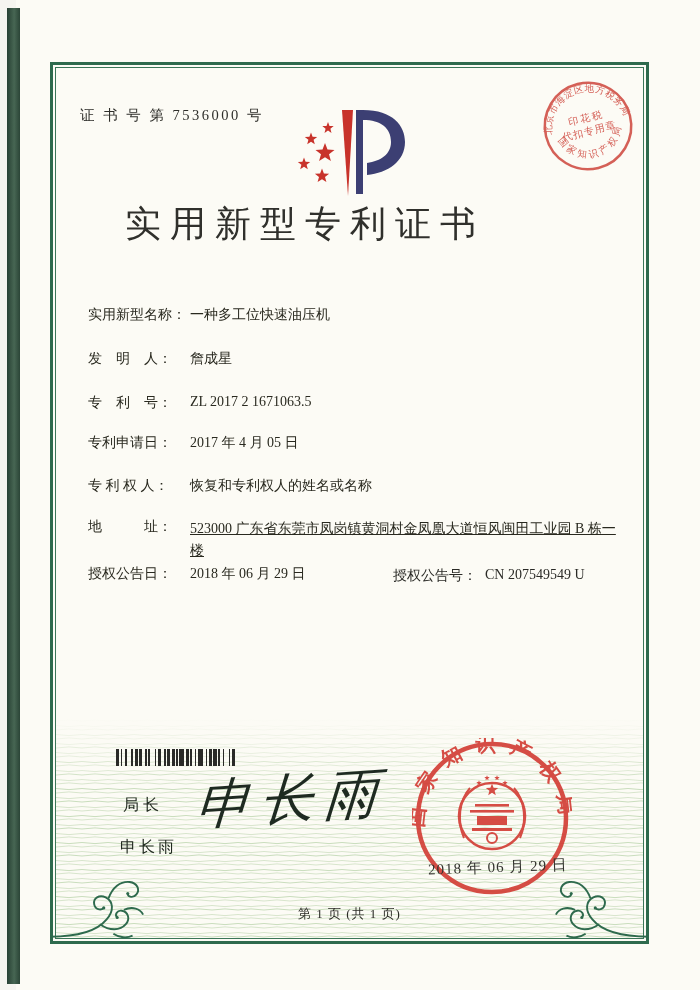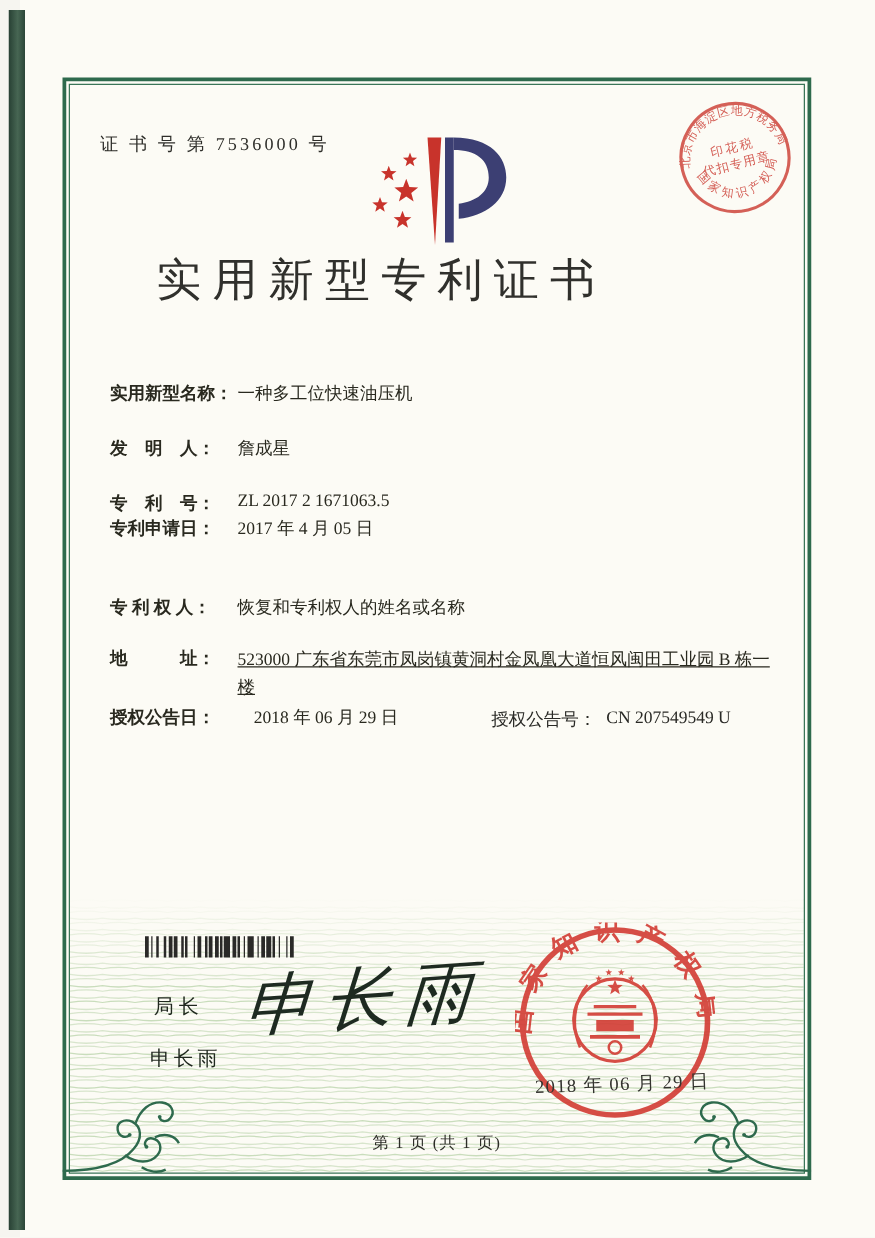--- a/index.html
+++ b/index.html
@@ -17,24 +17,24 @@
   .frame::after{content:"";position:absolute;left:2px;top:2px;right:2px;bottom:2px;
     border:1px solid #3a7558;}
   .guilloche{position:absolute;left:56px;top:718px;width:587px;height:223px;overflow:hidden;}
   .guilloche-fade{position:absolute;left:56px;top:718px;width:587px;height:70px;
     background:linear-gradient(#fcfbf5,rgba(252,251,245,0));}
   .cert-no{position:absolute;left:80px;top:106px;font-size:14.5px;letter-spacing:2.5px;color:#2e2e2a;}
   .logo{position:absolute;left:292px;top:108px;width:120px;height:95px;}
   .title{position:absolute;left:50px;top:200px;width:510px;text-align:center;
     font-size:36px;letter-spacing:9px;color:#30302c;font-weight:500;}
   .frow{position:absolute;left:88px;font-size:14px;color:#29291f;display:flex;align-items:flex-start;}
-  .frow .lbl{flex:0 0 100px;font-weight:bold;}
+  .frow .lbl{flex:0 0 100px;}
   .frow .val{margin-left:2px;}
   .addr .val{width:432px;line-height:22px;text-decoration:underline;}
-  .grant-left{left:88px;gap:13px;}
+  .grant-left{left:88px;}
   .grant-right{position:absolute;left:393px;font-size:14px;display:flex;}
   .grant-right .lbl{flex:0 0 92px;}
   .paras{position:absolute;left:86px;top:582px;width:530px;font-size:13.8px;
     line-height:23.5px;color:#24241f;text-align:justify;}
   .paras p{margin:0;text-indent:2em;}
   .barcode{position:absolute;left:116px;top:749px;height:17px;display:flex;}
   .barcode span{height:100%;display:block;}
   .sig-title{position:absolute;left:123px;top:795px;font-size:16px;letter-spacing:4px;color:#20291f;}
   .sig-name{position:absolute;left:120px;top:837px;font-size:16px;letter-spacing:3px;color:#20291f;}
   .signature{position:absolute;left:196px;top:762px;width:230px;font-size:54px;color:#1e2a21;
@@ -183,21 +183,21 @@
   <span class="val">一种多工位快速油压机</span>
 </div>
 <div class="frow" style="top:350px">
   <span class="lbl">发　明　人：</span>
   <span class="val">詹成星</span>
 </div>
 <div class="frow" style="top:394px">
   <span class="lbl">专　利　号：</span>
   <span class="val">ZL 2017 2 1671063.5</span>
 </div>
-<div class="frow" style="top:414px">
+<div class="frow" style="top:434px">
   <span class="lbl">专利申请日：</span>
   <span class="val">2017 年 4 月 05 日</span>
 </div>
 <div class="frow" style="top:477px">
   <span class="lbl">专 利 权 人：</span>
   <span class="val">恢复和专利权人的姓名或名称</span>
 </div>
 <div class="frow addr" style="top:518px">
   <span class="lbl">地　　　址：</span>
   <span class="val">523000 广东省东莞市凤岗镇黄洞村金凤凰大道恒风闽田工业园 B 栋一楼</span>

